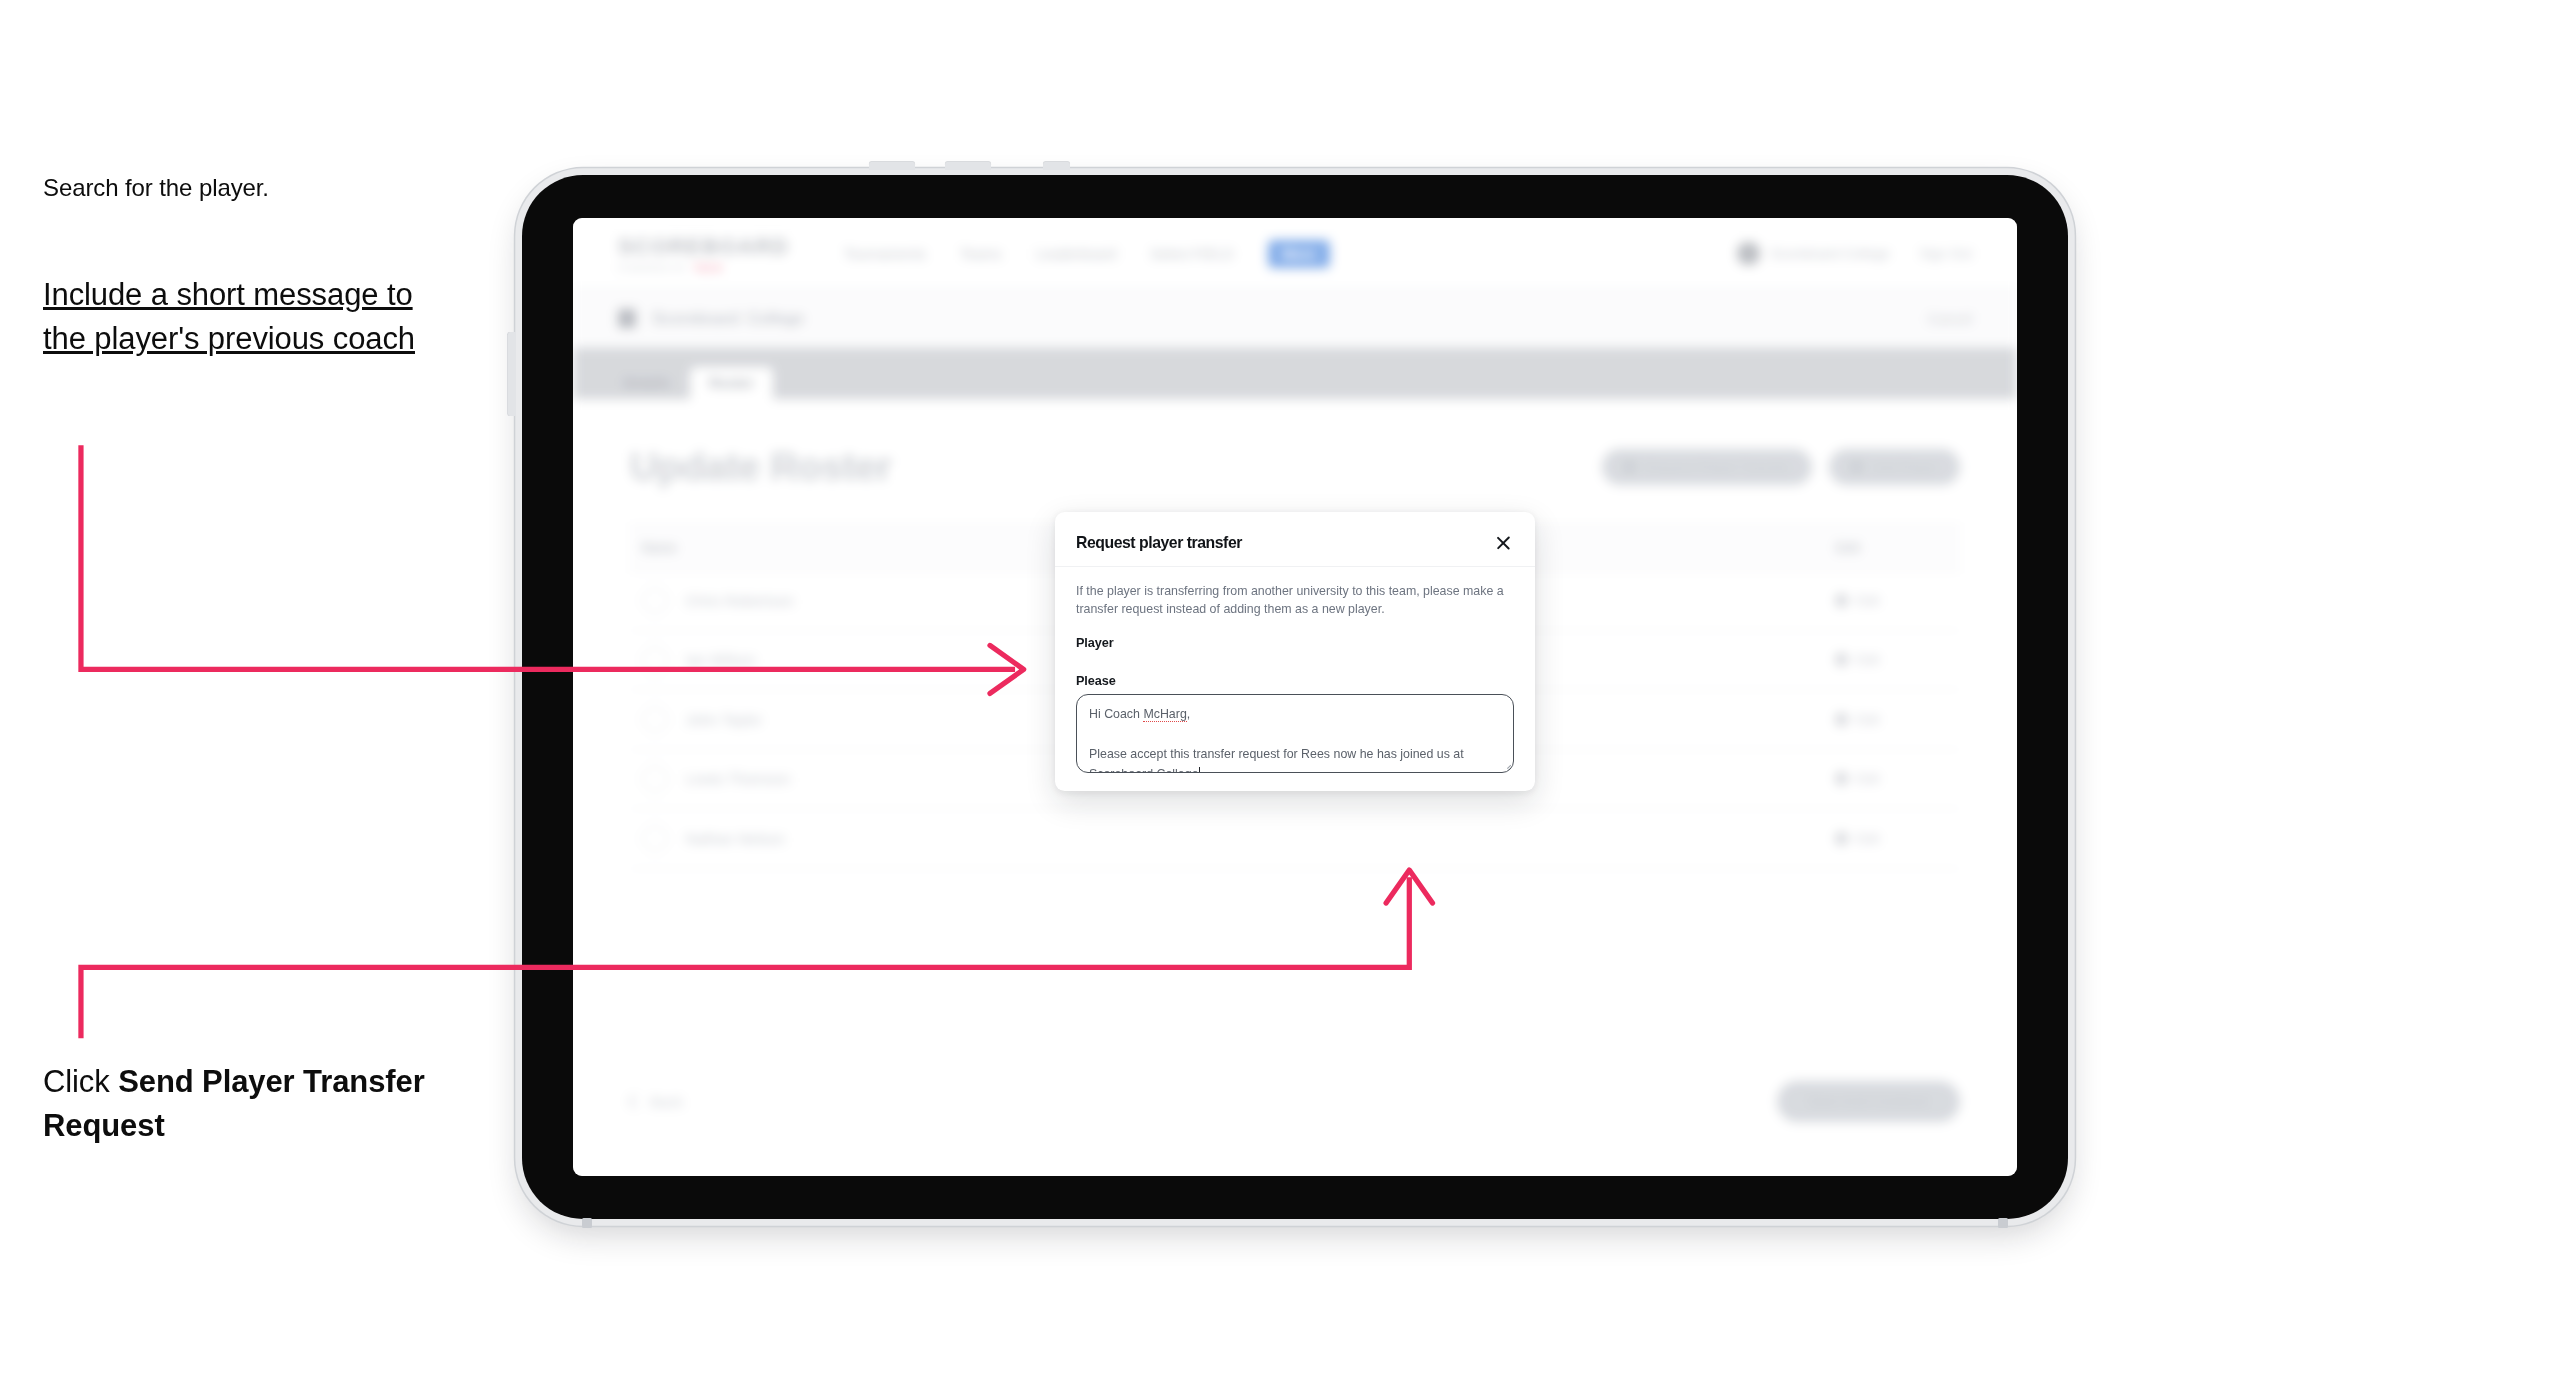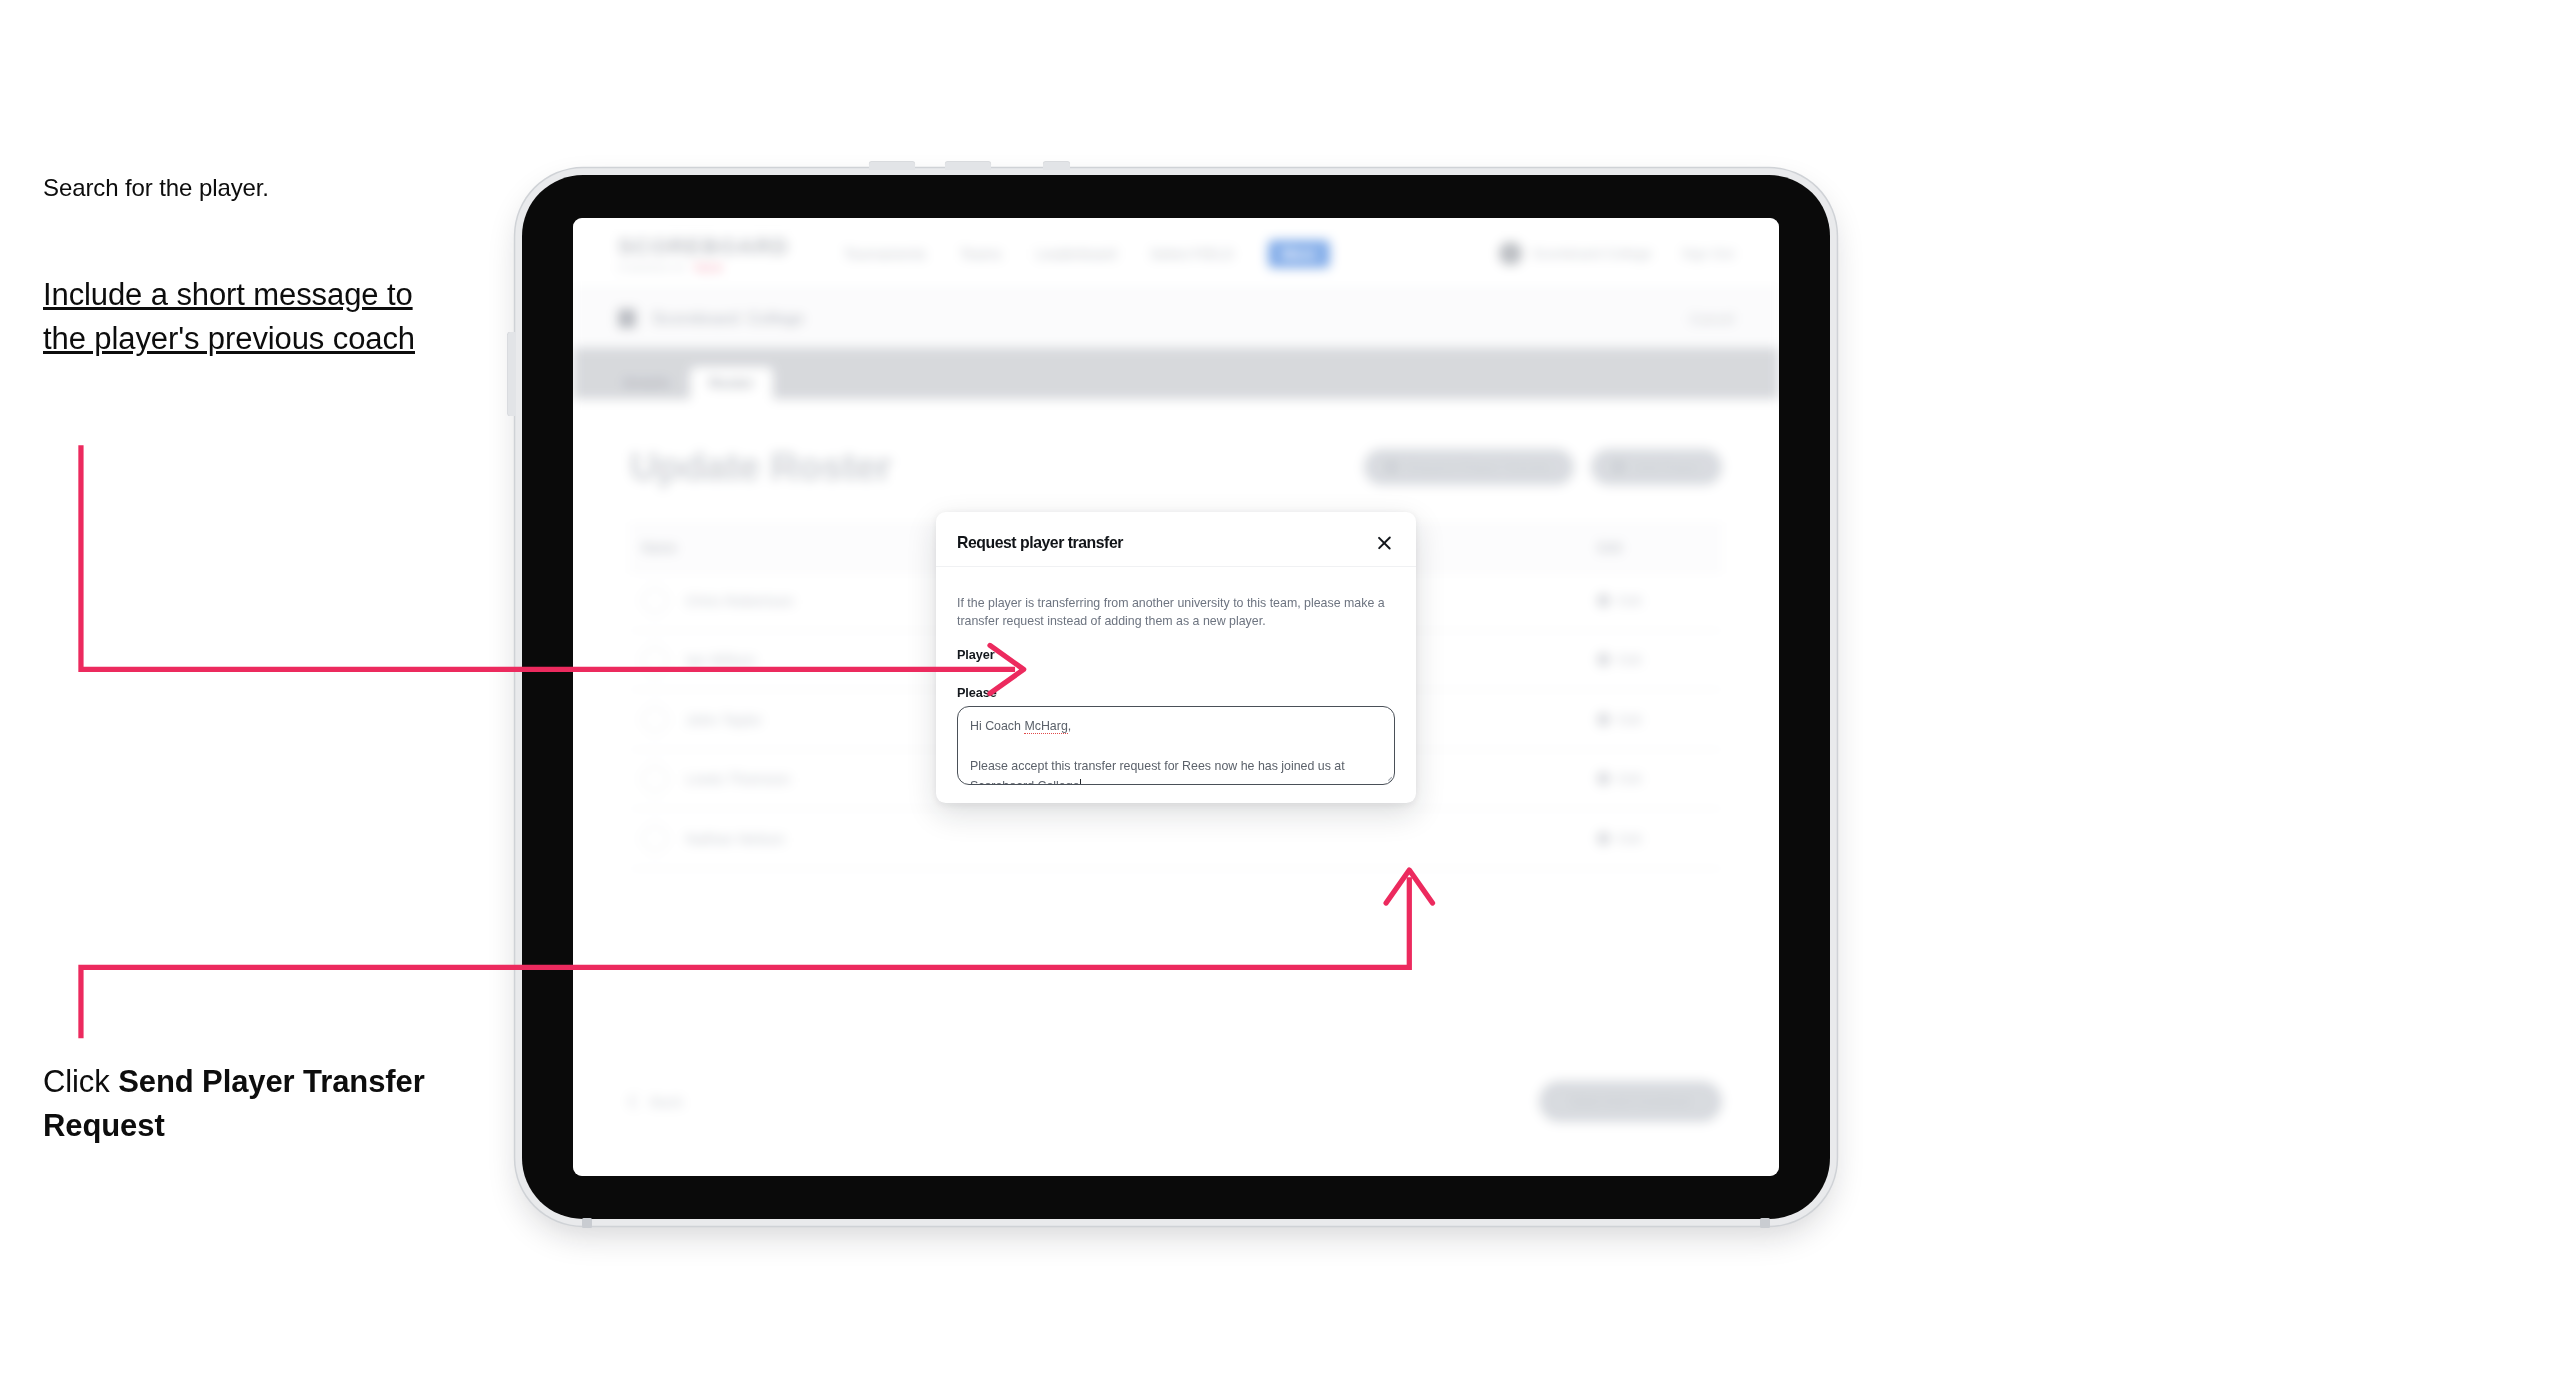--- a/index.html
+++ b/index.html
@@ -58,21 +58,21 @@
     height: 1386px;
     pointer-events: none;
     z-index: 40;
   }
 
   
   #tablet {
     position: absolute;
     left: 522px;
     top: 175px;
-    width: 1308px;
+    width: 1546px;
     height: 1044px;
     border-radius: 61px;
     background: #0a0a0a;
     box-shadow:
       0 0 0 6.7px #e9eaec,
       0 0 0 8.2px #cfd2d6,
       0 13.5px 34px rgba(20, 22, 28, 0.20);
     z-index: 10;
   }
   
@@ -398,21 +398,21 @@
     border-radius: 1.5px;
   }
   .modal-close::before { transform: rotate(45deg); }
   .modal-close::after  { transform: rotate(-45deg); }
 
   .modal-body { padding: 15px 21px 18px 21px; }
   .modal-desc {
     font-size: 12.4px;
     line-height: 1.47;
     color: #6d7480;
-    margin: 12px 0 18px 0;
+    margin: 0 0 18px 0;
   }
   .field-label {
     font-size: 12.7px;
     font-weight: 700;
     color: #14181d;
     margin-bottom: 6.7px;
     letter-spacing: -0.1px;
   }
   .player-input {
     width: 100%;

